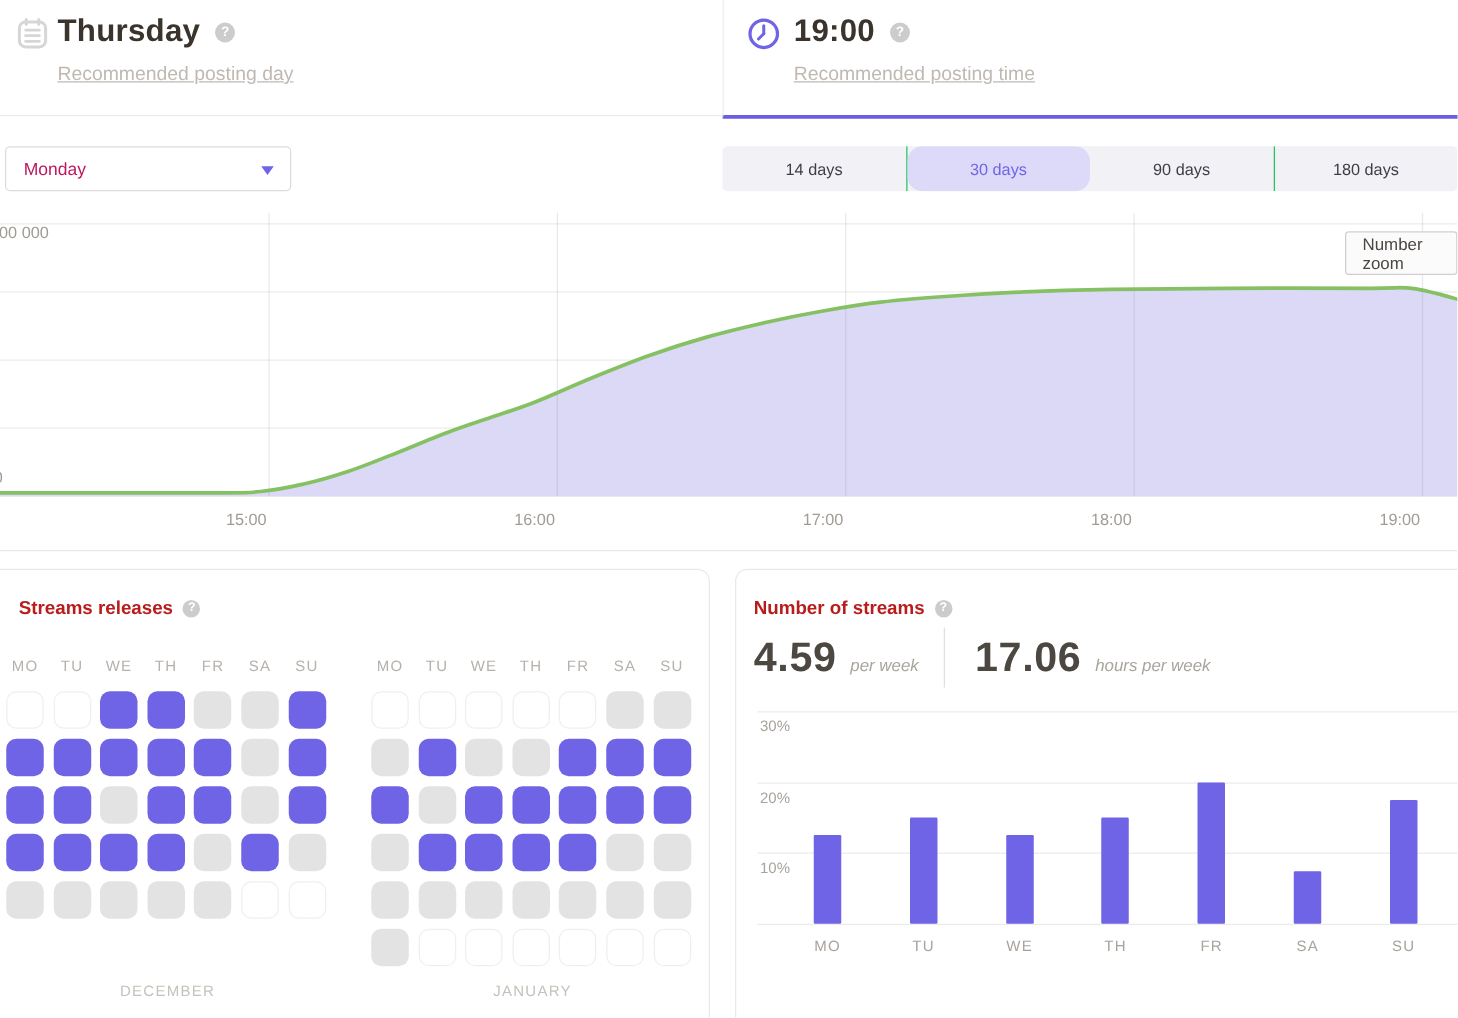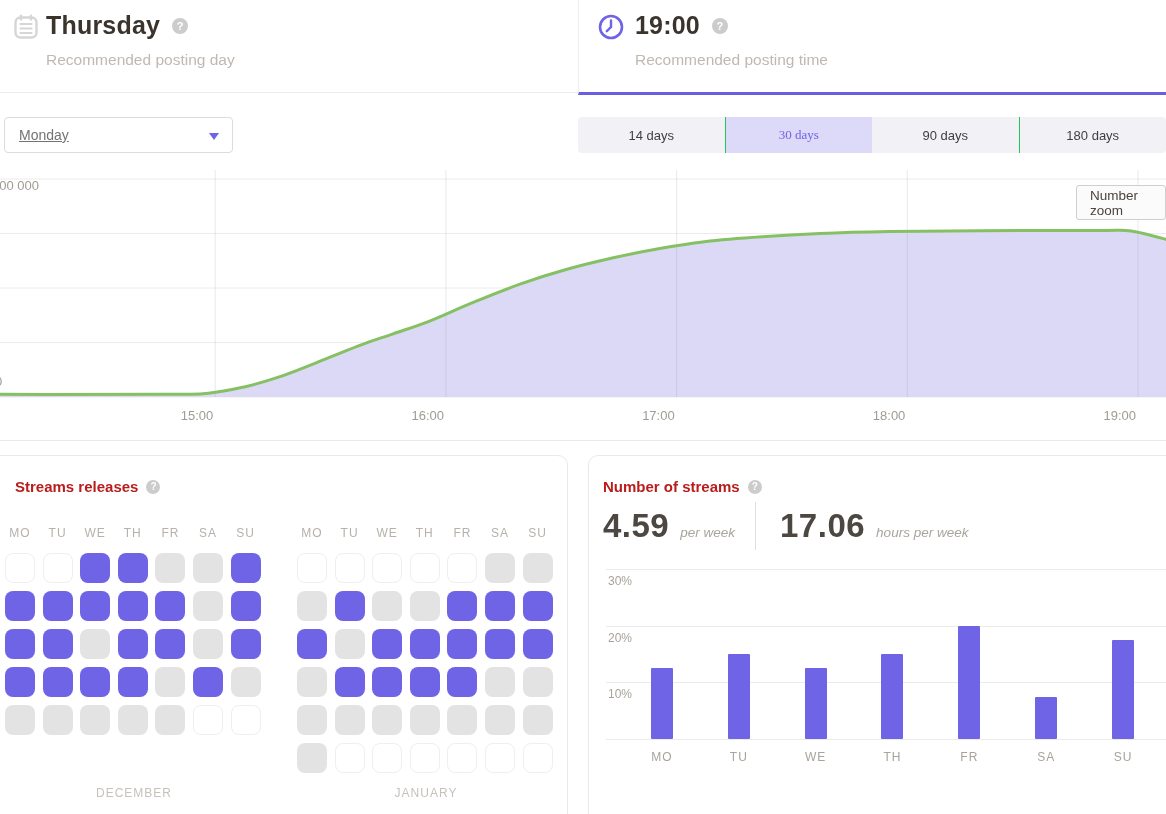--- a/index.html
+++ b/index.html
@@ -9,37 +9,37 @@
   
   .head{position:absolute;top:0;height:92px;background:#fff;}
   .head-left{left:0;width:578px;border-bottom:1px solid #ededef;}
   .head-right{left:578px;width:588px;border-left:1px solid #ededef;border-bottom:3px solid #6a5fe0;}
   .head-icon{position:absolute;left:12px;top:13px;width:28px;height:28px;}
   .head-right .head-icon{left:18px;}
   .head-text{position:absolute;left:46px;top:11px;}
   .head-right .head-text{left:56px;}
   .head-title-row{display:flex;align-items:center;gap:12px;}
   .head-title{font-size:25px;font-weight:600;color:#3a342d;letter-spacing:.2px;}
-  .head-sub{margin-top:11px;font-size:15.5px;color:#bfb9b2;}
+  .head-sub{margin-top:11px;font-size:15.5px;color:#bfb9b2;text-decoration:underline;}
   .help{display:inline-flex;align-items:center;justify-content:center;width:16px;height:16px;
         border-radius:50%;background:#cccccd;color:#fff;font-size:11px;font-weight:bold;flex:0 0 auto;}
   .help.small{width:14px;height:14px;font-size:10px;}
 
   
   .select-box{position:absolute;left:4px;top:117px;width:229px;height:36px;background:#fff;
               border:1px solid #dcdce0;border-radius:4px;box-sizing:border-box;cursor:pointer;}
-  .select-label{position:absolute;left:14px;top:9px;font-size:14px;color:#737373;text-decoration:underline;}
+  .select-label{position:absolute;left:14px;top:9px;font-size:14px;color:#be185d;}
   .caret{position:absolute;right:13px;top:15px;width:0;height:0;
          border:5px solid transparent;border-top:7px solid #6f63e6;}
   .tabs{position:absolute;left:578px;top:117px;width:588px;height:36px;background:#f1f1f6;
         border-radius:4px;display:flex;overflow:hidden;}
   .tab{flex:1;display:flex;align-items:center;justify-content:center;font-size:13px;color:#3e3e46;
        border-right:1px solid #22c55e;cursor:pointer;box-sizing:border-box;}
   .tab:last-child{border-right:none;}
-  .tab.active{background:#dcdaf8;color:#6f63e6;border-radius:0;border-right:none;font-family:Liberation Serif, serif;}
+  .tab.active{background:#dcdaf8;color:#6f63e6;border-radius:12px;border-right:none;}
 
   
   .area-wrap{position:absolute;left:0;top:170px;width:1166px;height:270px;}
   .area-wrap svg{position:absolute;left:0;top:0;overflow:hidden;}
   .reset-zoom{position:absolute;left:1076px;top:15px;height:33px;padding:0 13px;background:#fbfbfb;
               border:1px solid #cfcfd2;border-radius:3px;font-size:13.5px;color:#4a453f;
               display:flex;align-items:center;cursor:pointer;}
   .section-divider{position:absolute;left:0;top:440px;width:1166px;height:1px;background:#e8e8ea;}
 
   

